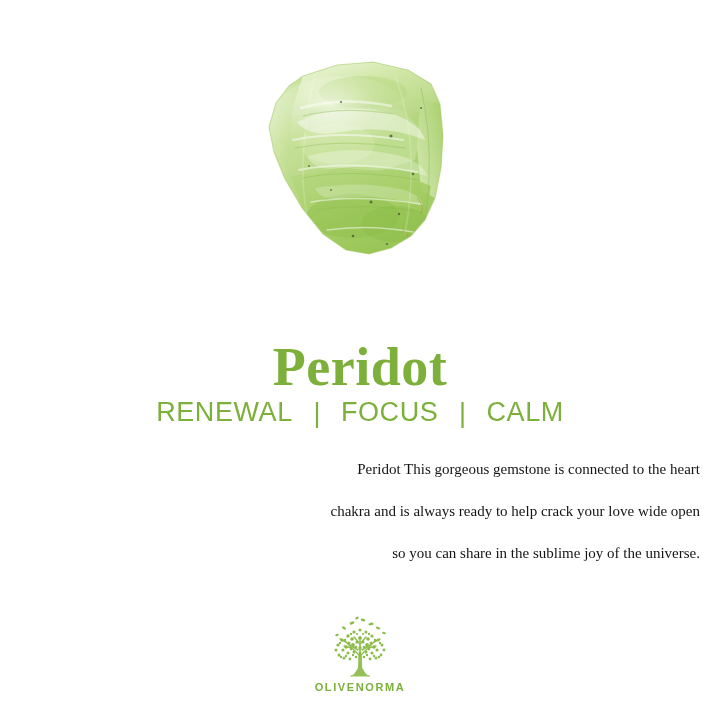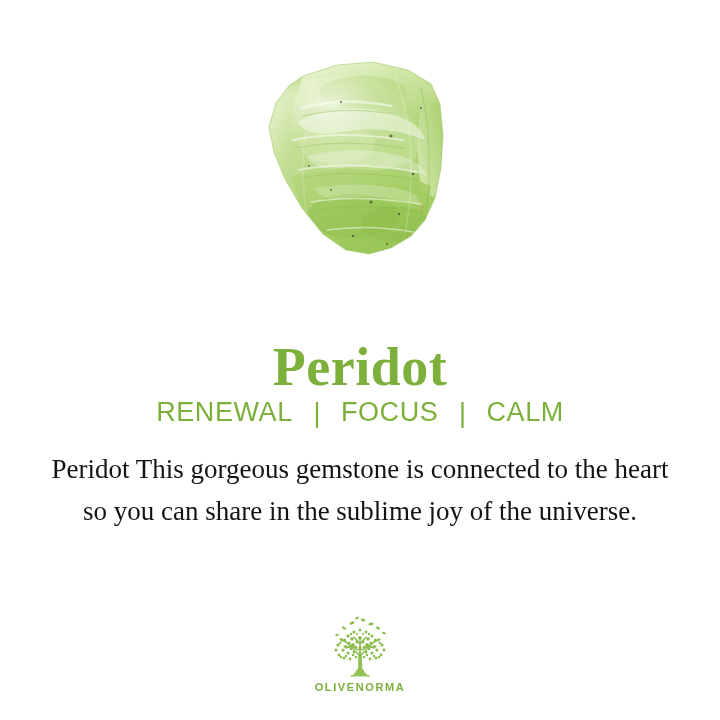--- a/index.html
+++ b/index.html
@@ -77,23 +77,23 @@
     font-weight: 300;
     transform: translateY(1px);
   }
 
   
   .description {
     position: absolute;
     left: 20px;
     top: 448px;
     width: 680px;
-    text-align: center;
+    text-align: right;
     font-family: "Liberation Serif", serif;
-    font-size: 27px;
+    font-size: 15px;
     line-height: 42px;
     color: #141414;
   }
   .description .line { display: block; white-space: nowrap; }
 
   
   .logo {
     position: absolute;
     left: 0;
     top: 612px;
@@ -234,20 +234,21 @@
   <div class="keywords">
     <span class="kw">RENEWAL</span>
     <span class="sep">|</span>
     <span class="kw">FOCUS</span>
     <span class="sep">|</span>
     <span class="kw">CALM</span>
   </div>
 
   <div class="description">
     <span class="line">Peridot This gorgeous gemstone is connected to the heart</span>
+    <span class="line">chakra and is always ready to help crack your love wide open</span>
     <span class="line">so you can share in the sublime joy of the universe.</span>
   </div>
 
   <div class="logo">
     <svg class="logo-tree" viewBox="0 0 76 68">
       <g fill="#8cbb4a">
 
         <path d="M36.4,42 L36.0,56 L33.2,60.5 L31.0,63 L45.2,63 L43.0,60.5 L40.2,56 L39.8,42 Z" opacity="0.92"></path>
 
         <path d="M29.5,63 L46.8,63 L48.5,64.6 L27.8,64.6 Z" opacity="0.9"></path>

